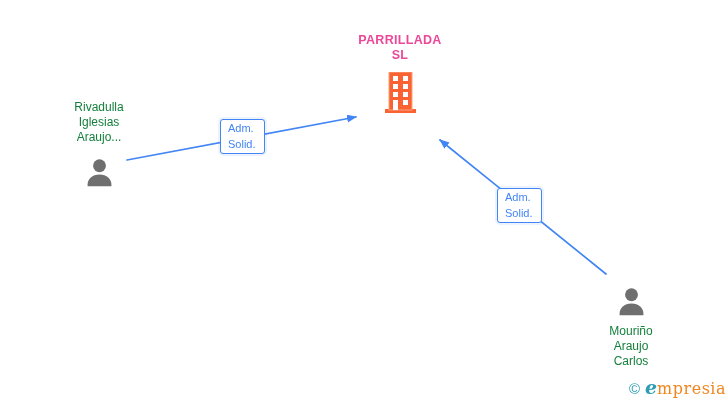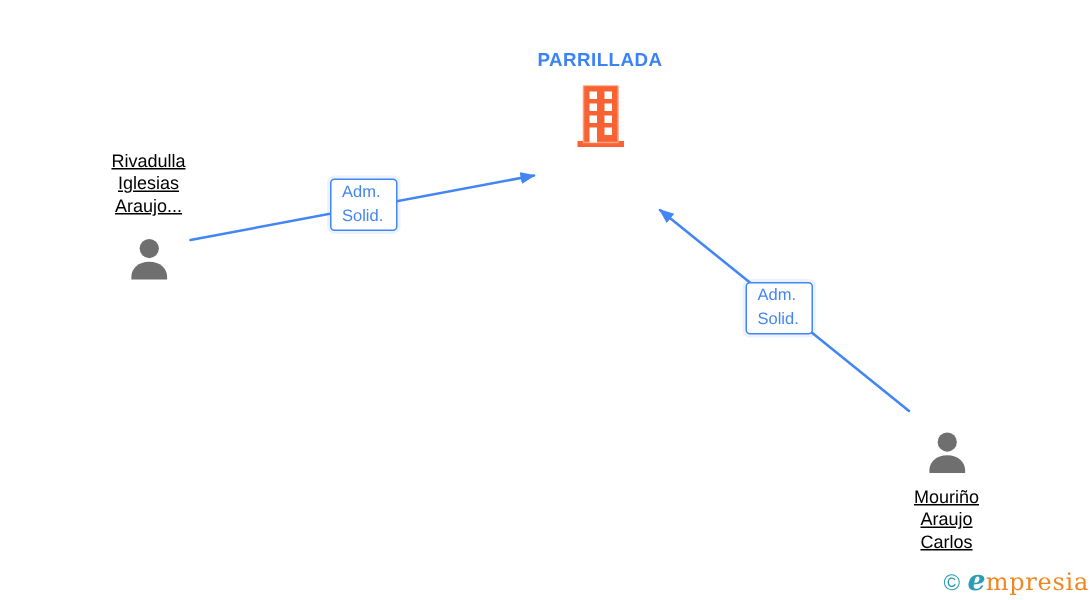--- a/index.html
+++ b/index.html
@@ -35,44 +35,43 @@
     position: absolute;
     left: 320px;
     top: 33px;
     width: 160px;
     text-align: center;
     cursor: pointer;
   }
   .company-name {
     font-size: 12.5px;
     font-weight: bold;
-    color: #3b82f6;
+    color: #ec4899;
     line-height: 15px;
     letter-spacing: 0.3px;
   }
   .building-icon {
     display: block;
     margin: 9px auto 0 auto;
     width: 33px;
     height: 41px;
   }
   
   .person-node {
     position: absolute;
     width: 100px;
     text-align: center;
     cursor: pointer;
   }
   .person-node-left  { left: 49px;  top: 100px; }
   .person-node-right { left: 581px; top: 286px; }
   .person-name {
     font-size: 12px;
-    color: #000000;
+    color: #15803d;
     line-height: 15px;
-    text-decoration: underline;
   }
   .person-icon {
     display: block;
     margin: 12px auto 0 auto;
     width: 33px;
     height: 33px;
   }
   .person-node-right .person-icon { margin: 0 auto 5px auto; }
   
   .edge-label {
@@ -131,20 +130,21 @@
         <path d="M0,0 L10,4 L0,8 Z" fill="#4285F4"></path>
       </marker>
     </defs>
     <line class="edge-line" x1="127" y1="160" x2="356" y2="117" marker-end="url(#arrowhead)"></line>
     <line class="edge-line" x1="606" y1="274" x2="440" y2="140" marker-end="url(#arrowhead)"></line>
   </svg>
 
   <div class="company-node">
     <div class="company-name">
       <div>PARRILLADA</div>
+      <div>SL</div>
     </div>
     <svg class="building-icon" viewBox="0 0 33 41" xmlns="http://www.w3.org/2000/svg">
       <rect x="1" y="37" width="31" height="4" fill="#F96333"></rect>
       <rect x="5" y="0" width="23" height="38" fill="#F96333" stroke="#FBA17F" stroke-width="1"></rect>
       <rect x="9" y="4" width="5" height="5" fill="#ffffff"></rect>
       <rect x="19" y="4" width="5" height="5" fill="#ffffff"></rect>
       <rect x="9" y="12" width="5" height="5" fill="#ffffff"></rect>
       <rect x="19" y="12" width="5" height="5" fill="#ffffff"></rect>
       <rect x="9" y="20" width="5" height="5" fill="#ffffff"></rect>
       <rect x="19" y="20" width="5" height="5" fill="#ffffff"></rect>

